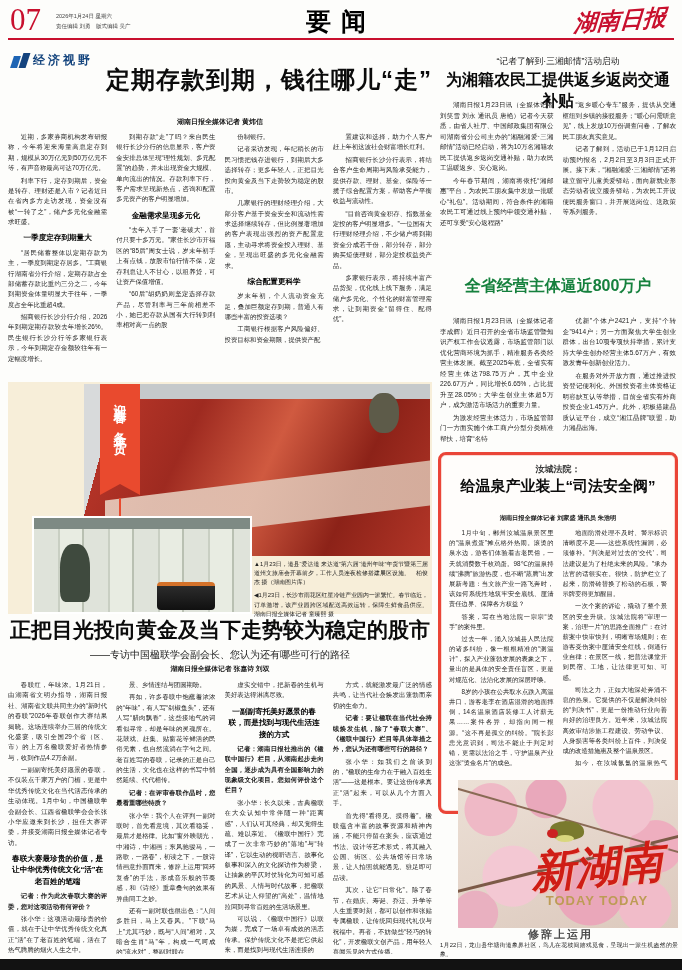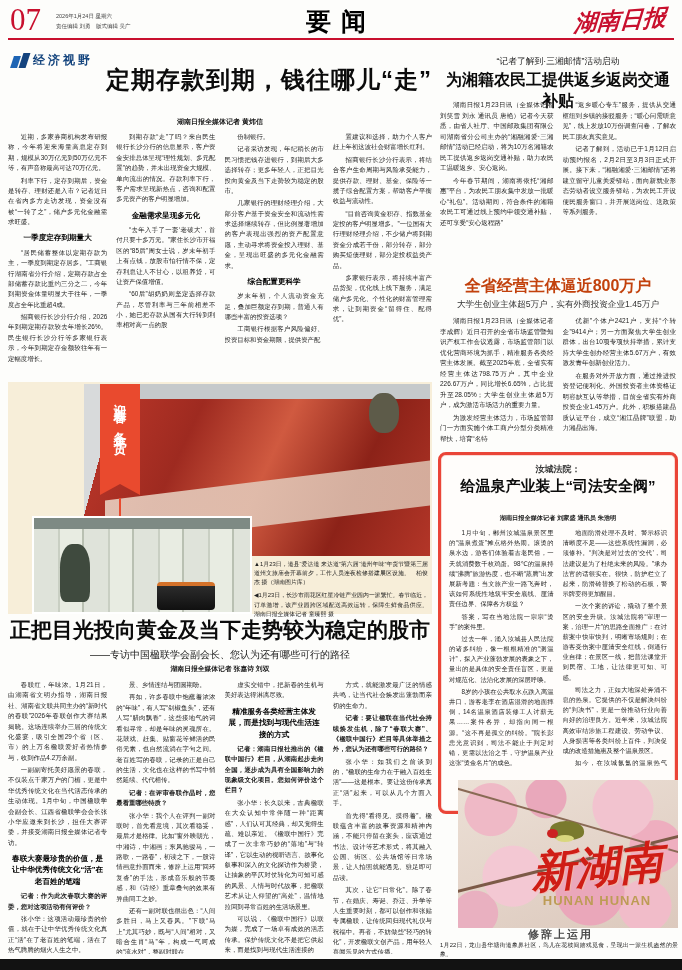--- a/index.html
+++ b/index.html
@@ -74,21 +74,21 @@
   #iv-cols{position:absolute;left:8px;top:680px;width:424px;height:274px;}
 
   
   #r1-kicker{position:absolute;left:440px;top:56px;width:236px;text-align:center;font-size:8.8px;color:#222;}
   #r1-headline{position:absolute;left:440px;top:70px;width:236px;margin:0;text-align:center;
                font-size:16px;font-weight:900;color:#0b0b0b;}
   #r1-cols{position:absolute;left:440px;top:100px;width:236px;height:168px;}
   #r1-cols .para,#r2-cols .para{font-size:6.5px;}
 
   #r2-headline{position:absolute;left:440px;top:276px;width:236px;margin:0;text-align:center;
-               font-size:16px;font-weight:900;color:#c2410c;}
+               font-size:16px;font-weight:900;color:#15803d;}
   #r2-sub{position:absolute;left:440px;top:299px;width:236px;text-align:center;font-size:8.6px;color:#333;}
   #r2-cols{position:absolute;left:440px;top:316px;width:236px;height:130px;}
 
   
   #court-box{position:absolute;left:438px;top:452px;width:240px;height:362px;box-sizing:border-box;
              border:3px solid #ea4538;border-radius:8px;background:#fffdfb;
              box-shadow:inset 0 0 0 1px #fbd9d3;}
   .court-kicker{margin:8px 0 1px;text-align:center;font-size:9px;font-weight:700;color:#3a3a3a;}
   .court-headline{margin:1px 0 18px;text-align:center;font-size:15px;font-weight:900;color:#0b0b0b;}
   .court-byline{margin:0 0 5px;text-align:center;font-size:6.2px;font-weight:700;color:#222;}
@@ -212,21 +212,21 @@
       </div>
     <div class="col">
         <p class="para">景、乡情连结与团圆期盼。</p>
         <p class="para">再如，许多春联中饱蘸着浓浓的“年味”，有人写“剁椒鱼头”，还有人写“腊肉飘香”，这些接地气的词看似寻常，却是年味的灵魂所在。花鼓戏、赶集、贴窗花等鲜活的民俗元素，也自然流淌在字句之间。老百姓写的春联，记录的正是自己的生活，文化也在这样的书写中悄然延续、代代相传。</p>
         <p class="para q">记者：在评审春联作品时，您最看重哪些特质？</p>
         <p class="para">张小华：我个人在评判一副对联时，首先看意境，其次看稳妥，最后才是格律。比如“窗外映朝光，中湘诗，中湘画；东风驰骏马，一路歌，一路春”，初读之下，一股诗情画意扑面而来，修辞上运用“回环复沓”的手法，形成音乐般的节奏感，和《诗经》重章叠句的效果有异曲同工之妙。</p>
         <p class="para">还有一副对联也很出色：“人间多胜日，马上又春风。”下联“马上”尤其巧妙，既与“人间”相对，又暗合生肖“马”年，构成一气呵成的“流水对”，整副对联在</p>
       </div>
     <div class="col">
         <p class="para">虚实交错中，把新春的生机与美好表达得淋漓尽致。</p>
-        <div class="subhead">精准服务各类经营主体发展，而是找到与现代生活连接的方式</div>
+        <div class="subhead">一副副寄托美好愿景的春联，而是找到与现代生活连接的方式</div>
         <p class="para q">记者：湖南日报社推出的《楹联中国行》栏目，从湖南起步走向全国，逐步成为具有全国影响力的现象级文化项目。您如何评价这个栏目？</p>
         <p class="para">张小华：长久以来，古典楹联在大众认知中常伴随一种“距离感”，人们认可其经典，却又觉得生疏、难以亲近。《楹联中国行》完成了一次非常巧妙的“落地”与“转译”，它以生动的视听语言、故事化叙事和深入的文化探访作为桥梁，让抽象的平仄对仗转化为可知可感的风景、人情与时代故事，把楹联艺术从让人仰望的“高处”，温情地拉回到寻常百姓的生活场景里。</p>
         <p class="para">可以说，《楹联中国行》以联为媒，完成了一场卓有成效的活态传承。保护传统文化不是把它供起来，而是找到与现代生活连接的</p>
       </div>
     <div class="col">
         <p class="para">方式，就能激发最广泛的情感共鸣，让当代社会焕发出蓬勃而亲切的生命力。</p>
         <p class="para q">记者：要让楹联在当代社会持续焕发生机，除了“春联大赛”、《楹联中国行》栏目等具体举措之外，您认为还有哪些可行的路径？</p>
         <p class="para">张小华：如我们之前谈到的，“楹联的生命力在于融入百姓生活”——这是根本。要让这份传承真正“活”起来，可以从几个方面入手。</p>
         <p class="para">首先得“看得见、摸得着”。楹联蕴含丰富的故事资源和精神内涵，不能只停留在案头，应该通过书法、设计等艺术形式，将其融入公园、街区、公共场馆等日常场景，让人拍照就能遇见、驻足即可品读。</p>
         <p class="para">其次，让它“日常化”。除了春节，在婚庆、寿诞、乔迁、升学等人生重要时刻，都可以创作和张贴专属楹联，让传统回归现代礼仪与祝福中。再者，不妨做些“轻巧的转化”，开发楹联文创产品，用年轻人喜闻乐见的方式传播。</p>
@@ -240,21 +240,20 @@
         <p class="para">湖南日报1月23日讯（全媒体记者 刘笑雪 刘永 通讯员 唐艳）记者今天获悉，由省人社厅、中国邮政集团有限公司湖南省分公司主办的“湘融湘爱·三湘邮情”活动已经启动，将为10万名湘籍农民工提供返乡返岗交通补贴，助力农民工温暖返乡、安心返岗。</p>
         <p class="para">今年春节期间，湖南将依托“湘邮惠”平台，为农民工朋友集中发放一批暖心“礼包”。活动期间，符合条件的湘籍农民工可通过线上预约申领交通补贴，还可享受“安心返程路”</p>
       </div>
     <div class="col">
         <p class="para">“返乡暖心专车”服务，提供从交通枢纽到乡镇的接驳服务；“暖心问需听意见”，线上发放10万份调查问卷，了解农民工朋友真实意见。</p>
         <p class="para">记者了解到，活动已于1月12日启动预约报名，2月2日至3月3日正式开展。接下来，“湘融湘爱·三湘邮情”还将建立留守儿童关爱驿站，面向新就业形态劳动者设立服务驿站，为农民工开设便民服务窗口，并开展送岗位、送政策等系列服务。</p>
       </div>
   </div>
 
   <h3 id="r2-headline">全省经营主体逼近800万户</h3>
-  <div id="r2-sub">大学生创业主体超5万户，实有外商投资企业1.45万户</div>
   <div id="r2-cols" class="cols">
     <div class="col">
         <p class="para">湖南日报1月23日讯（全媒体记者 李成辉）近日召开的全省市场监管暨知识产权工作会议透露，市场监管部门以优化营商环境为抓手，精准服务各类经营主体发展。截至2025年底，全省实有经营主体达798.75万户，其中企业226.67万户，同比增长6.65%，占比提升至28.05%；大学生创业主体超5万户，成为激活市场活力的重要力量。</p>
         <p class="para">为激发经营主体活力，市场监管部门一方面实施个体工商户分型分类精准帮扶，培育“名特</p>
       </div>
     <div class="col">
         <p class="para">优新”个体户2421户，支持“个转企”9414户；另一方面聚焦大学生创业群体，出台10项专项扶持举措，累计支持大学生创办经营主体5.67万户，有效激发青年创新创业活力。</p>
         <p class="para">在服务对外开放方面，通过推进投资登记便利化、外国投资者主体资格证明容缺互认等举措，目前全省实有外商投资企业1.45万户。此外，积极搭建品质认证平台，成立“湘江品牌”联盟，助力湘品出海。</p>
       </div>
   </div>
@@ -281,17 +280,17 @@
 
   <div id="bird-photo">
     <i class="branch2"></i>
     <i class="branch1"></i>
     <i class="bird"></i>
   </div>
   <div id="bird-title">修辞上运用</div>
   <div id="bird-cap">1月22日，龙山县华塘街道象鼻社区，鸟儿在花枝间嬉戏觅食，呈现出一派生机盎然的景象。</div>
   <div id="hn-logo">
     <span class="hn-cn">新湖南</span>
-    <span class="hn-en">HUNAN HUNAN</span>
+    <span class="hn-en">TODAY TODAY</span>
   </div>
 
   <div id="bottom-bar"></div>
 </div>
 
 </body></html>

